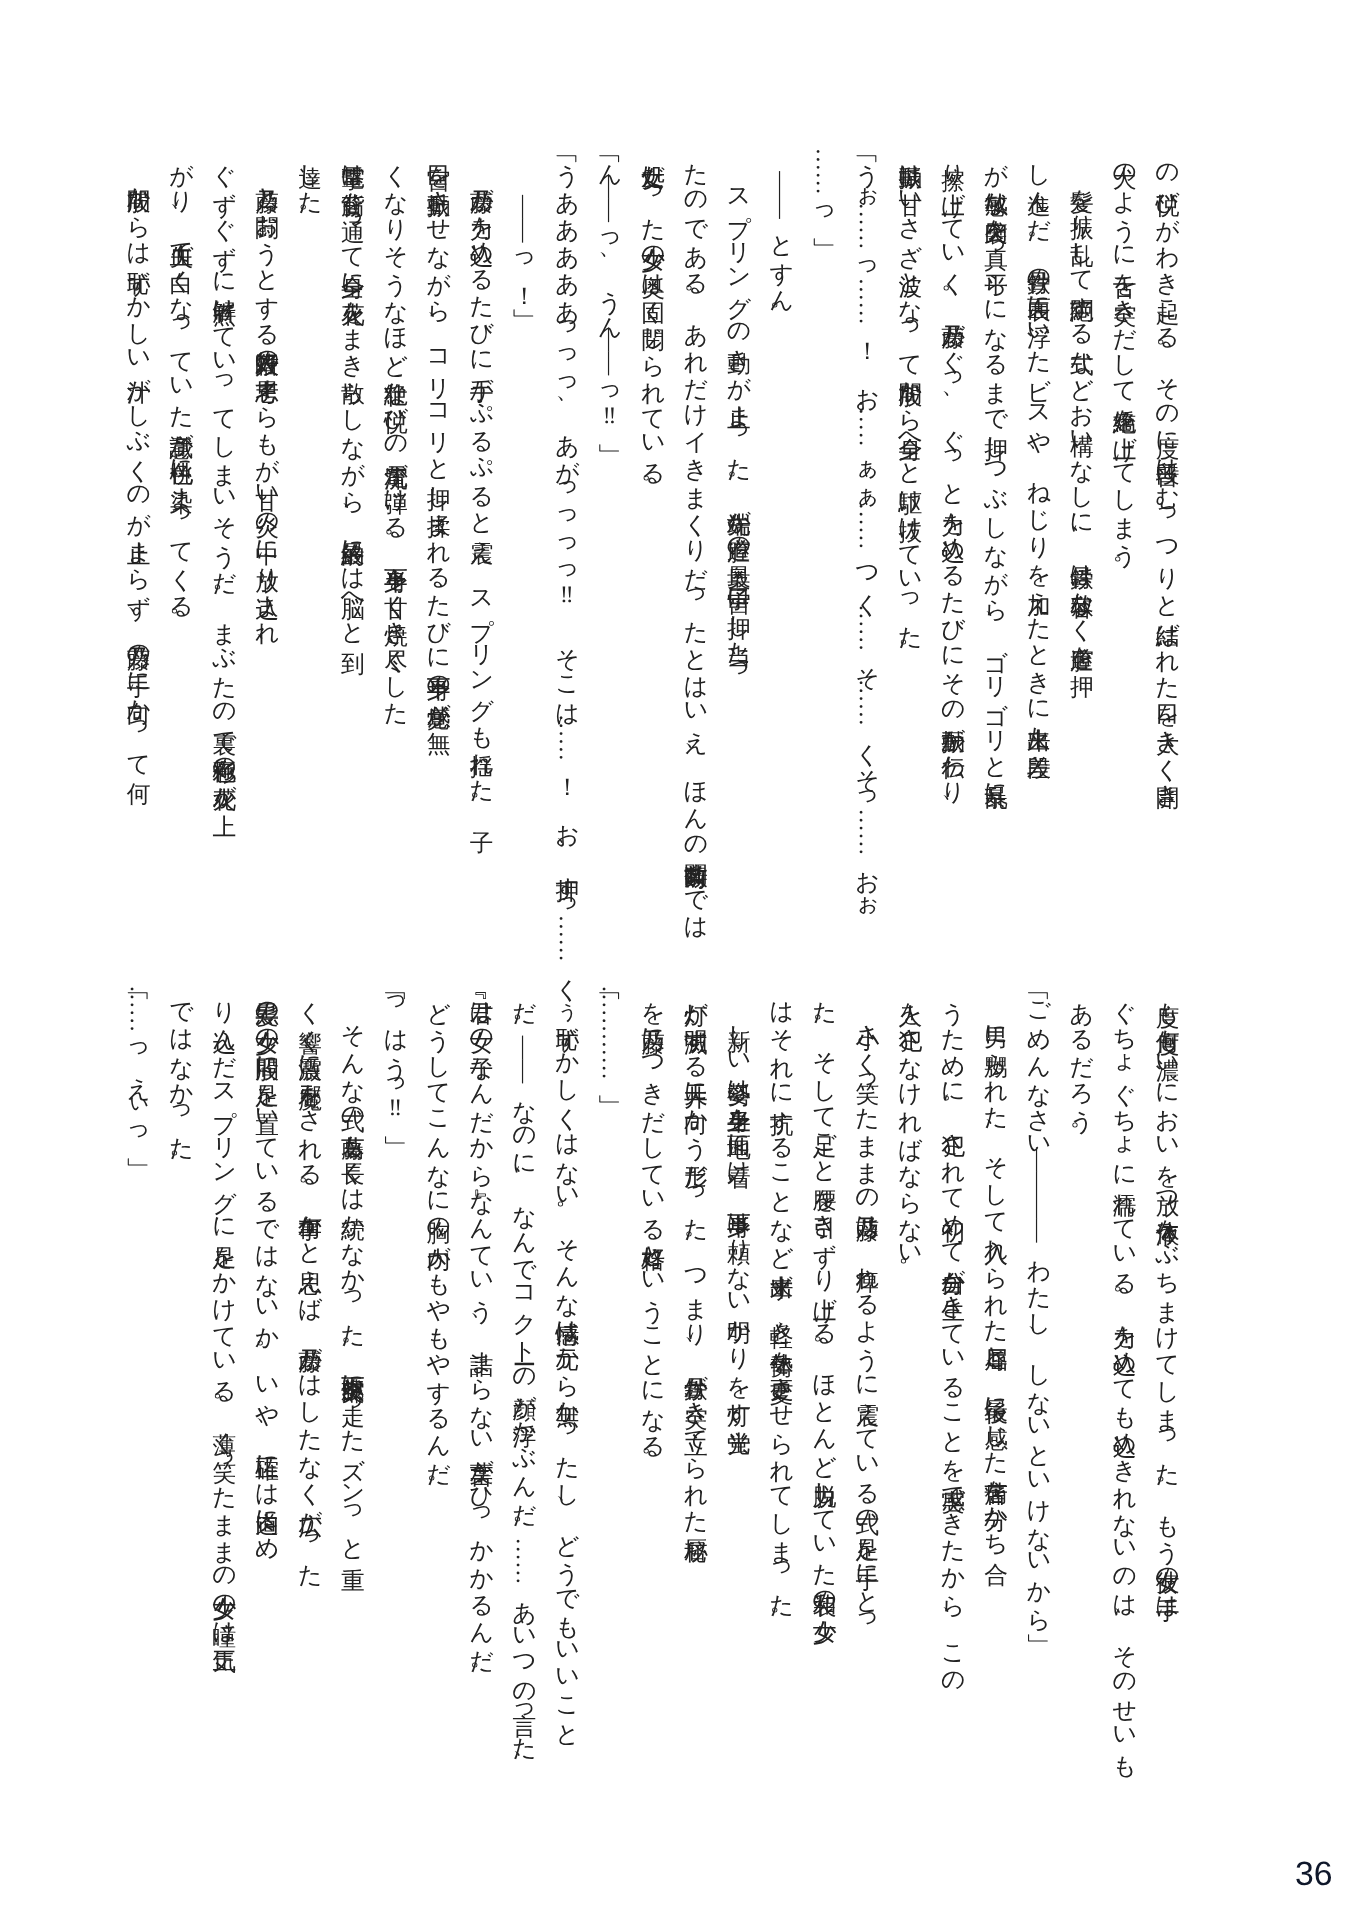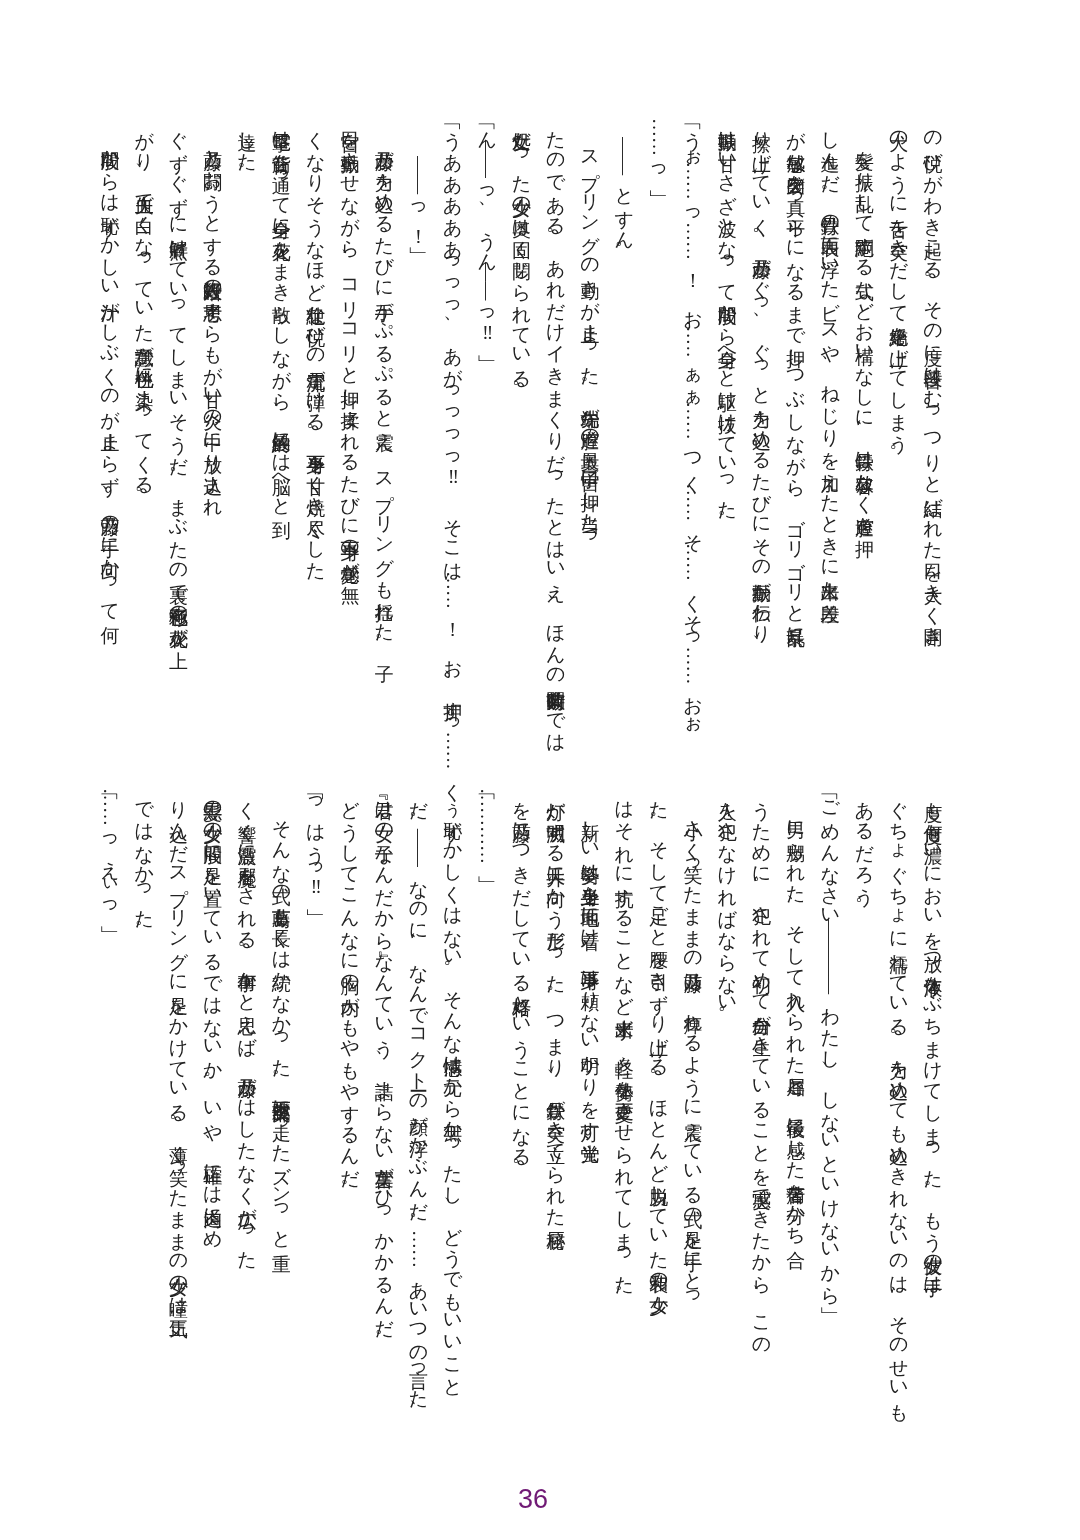--- a/index.html
+++ b/index.html
@@ -31,24 +31,24 @@
   .vtext p.col {
     margin: 0;
     padding: 0;
     white-space: nowrap;
   }
   .page-number {
     position: absolute;
     top: 1484px;
     left: 0;
     width: 1066px;
-    text-align: center;
+    text-align: right;
     font-family: "Liberation Sans", "DejaVu Sans", sans-serif;
     font-size: 27px;
-    color: #701a75;
+    color: #0f172a;
   }
 </style>
 </head>
 <body>
 
 <div class="page" style="background: rgb(255, 255, 255); color: rgb(34, 34, 34);">
   <div class="vtext block-top">
       <p class="col">の悦びがわき起こる。その度に普段はむっつりと結ばれた口を大きく開き、</p>
       <p class="col">犬のように舌を突きだして絶嬌を上げてしまう。</p>
       <p class="col">　髪を振り乱して悶絶する式などお構いなしに、鉄骨は容赦なく膣道を押</p>

